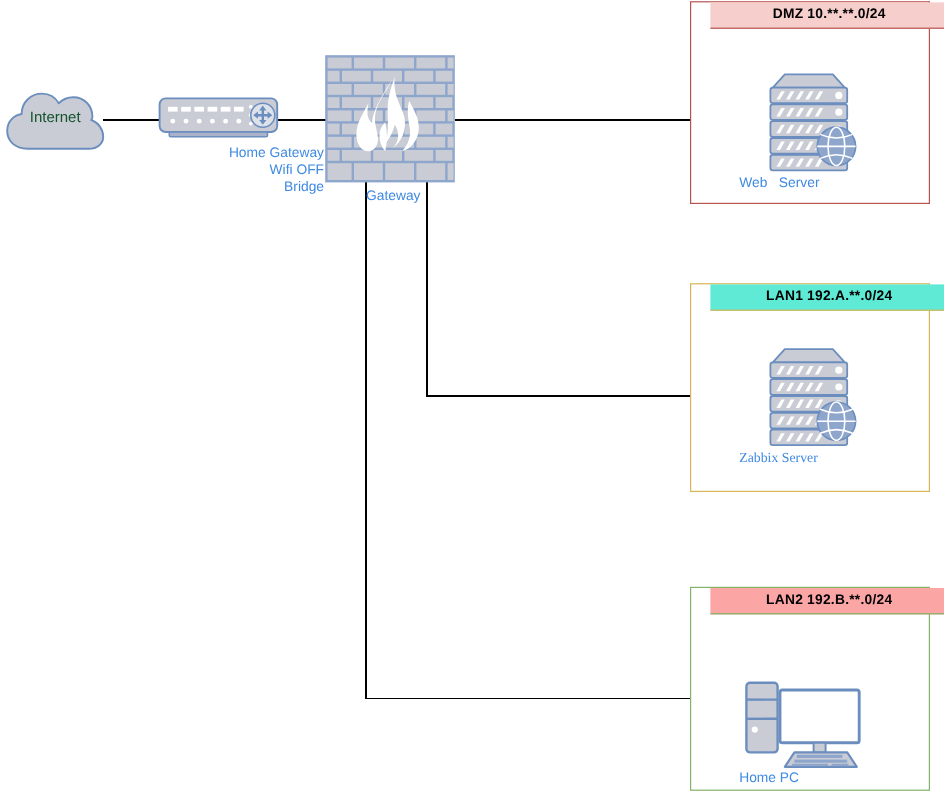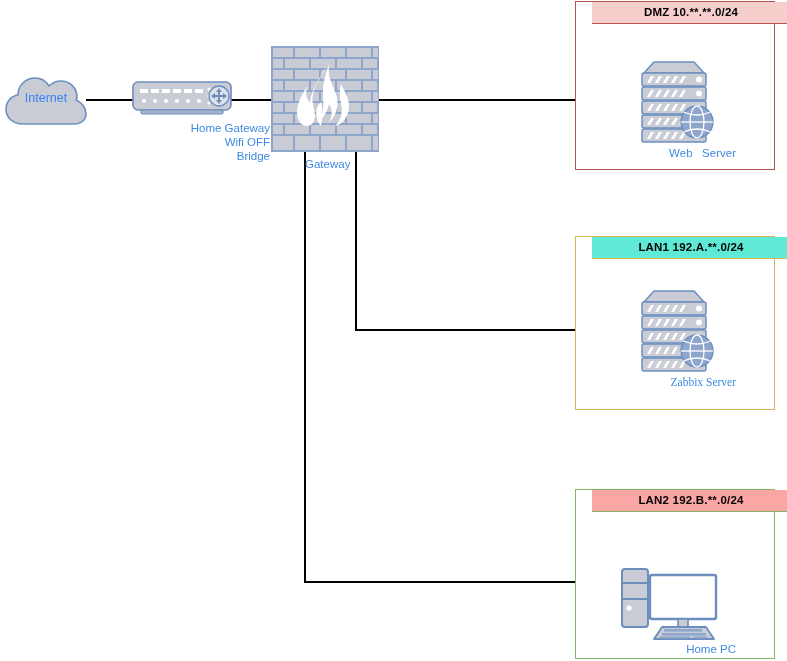--- a/index.html
+++ b/index.html
@@ -4,40 +4,40 @@
 <style>
   html,body{margin:0;padding:0;background:#ffffff;}
   body{
     width:787px;height:661px;position:relative;overflow:hidden;
     font-family:"Liberation Sans","DejaVu Sans",sans-serif;
   }
   #canvas{position:absolute;left:0;top:0;width:787px;height:661px;}
   .node{position:absolute;}
   .lbl{
     position:absolute;color:#3f8ae2;font-size:11.5px;line-height:14px;
-    text-align:right;white-space:pre;
+    text-align:left;white-space:pre;
   }
   .zone{position:absolute;box-sizing:border-box;background:#ffffff;}
   .zone-head{
     box-sizing:border-box;width:100%;height:22px;line-height:21px;
     text-align:center;font-size:11.5px;font-weight:bold;color:#000000;
     letter-spacing:.2px;
     margin-left:16px;
   }
   .zone-body{position:relative;width:100%;height:calc(100% - 22px);}
   .zone-dmz{border:1.4px solid #b85450;}
   .zone-dmz .zone-head{background:#f6cecc;border-bottom:1.4px solid #b85450;}
   .zone-lan1{border:1.4px solid #d6b656;}
   .zone-lan1 .zone-head{background:#5eead4;border-bottom:1.4px solid #d6b656;}
   .zone-lan2{border:1.4px solid #82b366;}
   .zone-lan2 .zone-head{background:#fca5a5;border-bottom:1.4px solid #82b366;}
   .cloud-txt{
     position:absolute;left:0;top:0;width:100%;height:100%;
     display:flex;align-items:center;justify-content:center;
-    color:#3b82f6;font-size:12.5px;padding-bottom:4px;box-sizing:border-box;
+    color:#14532d;font-size:12.5px;padding-bottom:4px;box-sizing:border-box;
   }
   svg{display:block;overflow:visible;}
 </style>
 </head>
 <body>
 
 <svg id="canvas">
   <g stroke="#000000" stroke-width="1.3" fill="none" shape-rendering="crispEdges">
     <path d="M 86 100 L 133 100"></path>
     <path d="M 231 100 L 272 100"></path>

